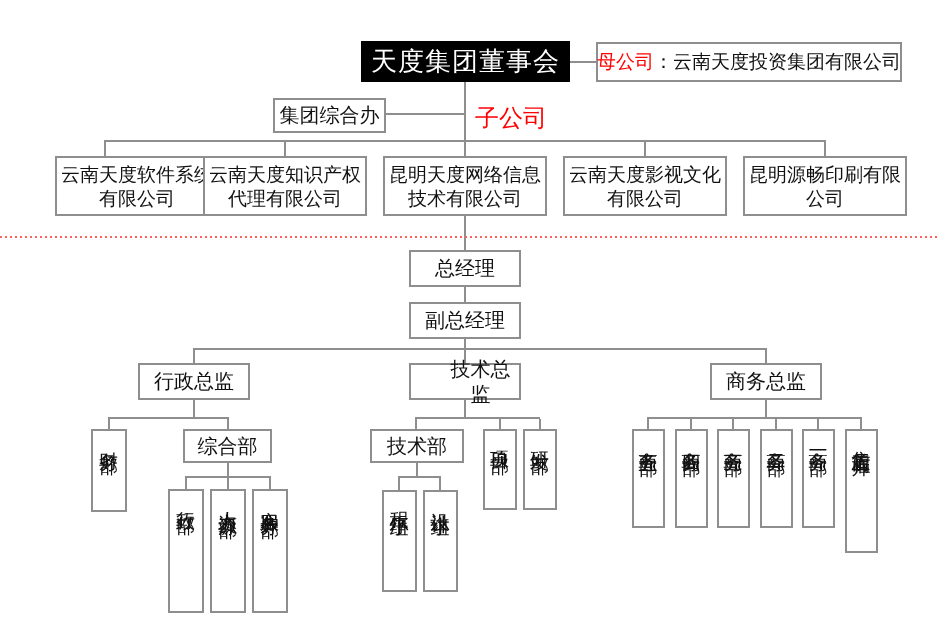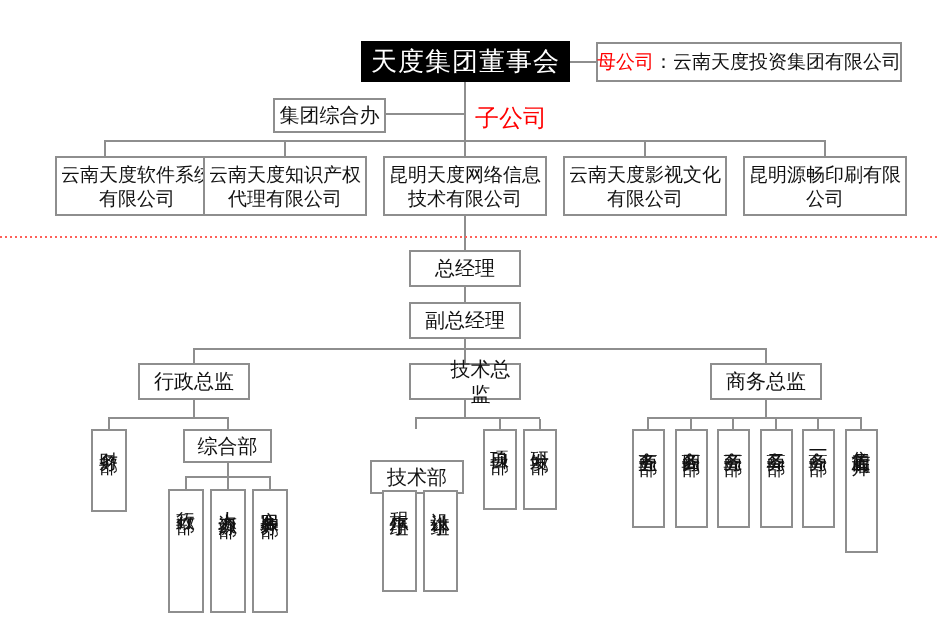--- a/index.html
+++ b/index.html
@@ -145,21 +145,21 @@
   <div class="vbox" style="left:168px;top:489px;width:36px;height:124px;">
     <span class="vtext">行政部</span>
   </div>
   <div class="vbox" style="left:210px;top:489px;width:36px;height:124px;">
     <span class="vtext">人力资源部</span>
   </div>
   <div class="vbox" style="left:252px;top:489px;width:36px;height:124px;">
     <span class="vtext">客户服务部</span>
   </div>
 
-  <div class="box" style="left:370px;top:429px;width:94px;height:34px;margin-top:31px;">
+  <div class="box" style="left:370px;top:429px;width:94px;height:34px;">
     <span>技术部</span>
   </div>
   <div class="vbox" style="left:483px;top:429px;width:34px;height:81px;">
     <span class="vtext">项目部</span>
   </div>
   <div class="vbox" style="left:523px;top:429px;width:34px;height:81px;">
     <span class="vtext">研发部</span>
   </div>
   <div class="vbox" style="left:382px;top:490px;width:35px;height:102px;">
     <span class="vtext">程序小组</span>

